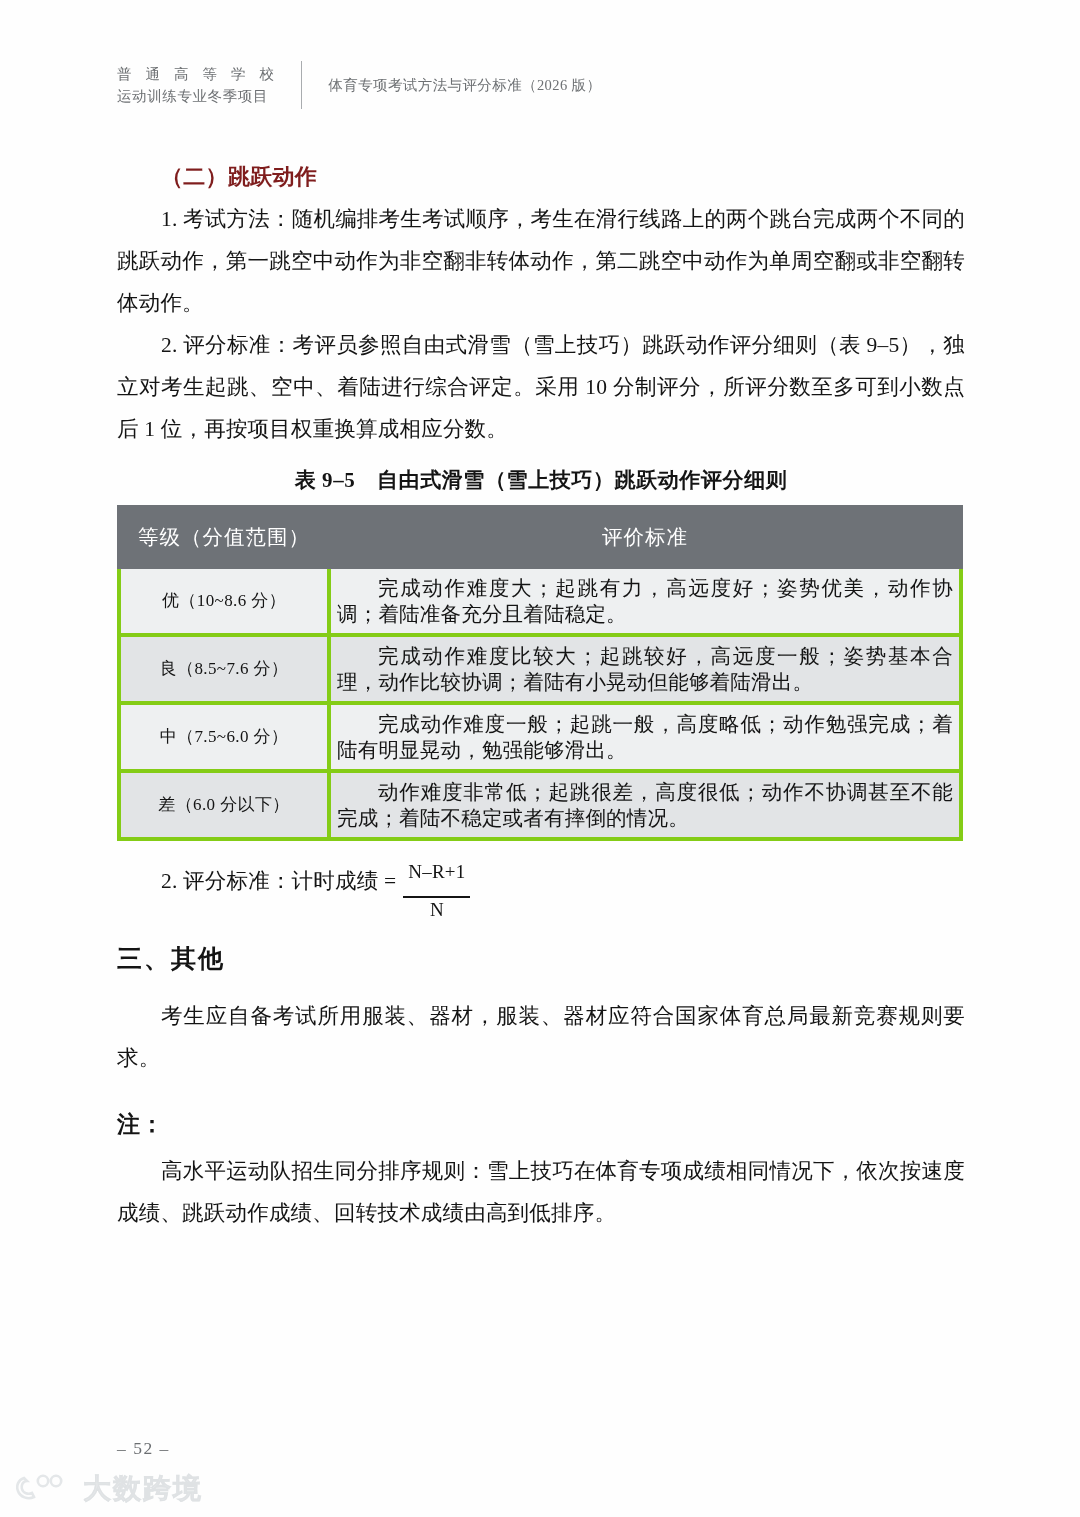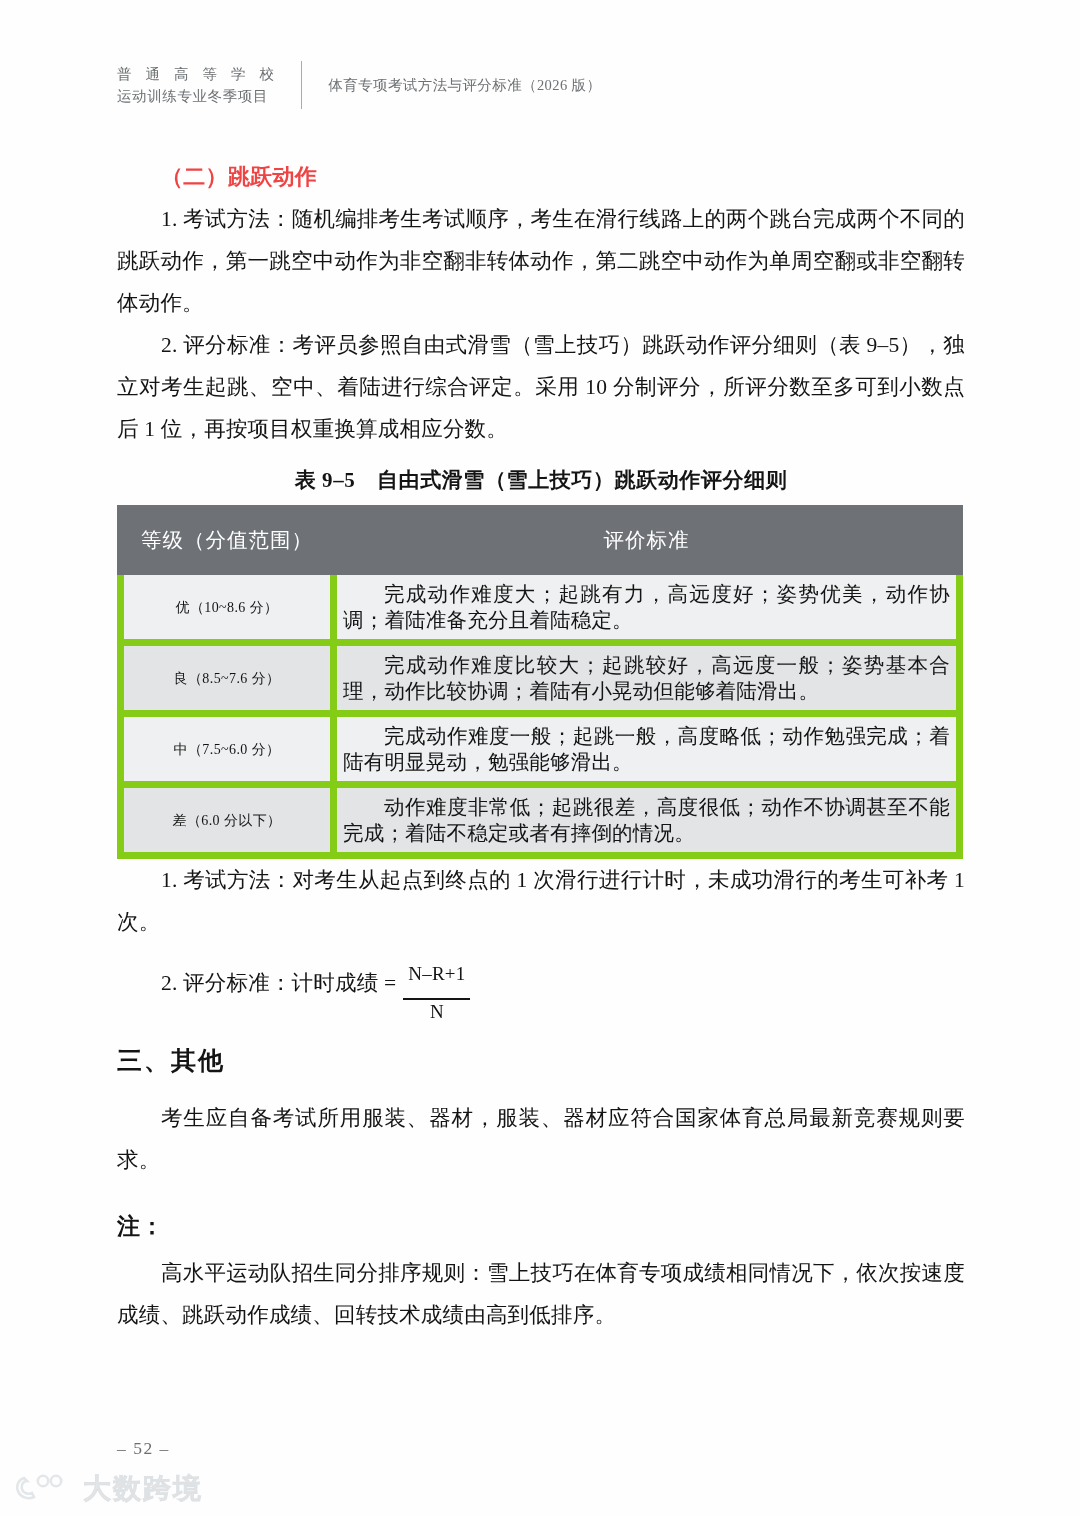--- a/index.html
+++ b/index.html
@@ -64,21 +64,21 @@
     top: 160px;
     width: 848px;
   }
   .h-sub {
     font-size: 22px;
     font-weight: bold;
     line-height: 1.55;
     margin: 0 0 4px 0;
     text-indent: 44px;
     letter-spacing: 0.3px;
-    color: #ef4444;
+    color: #7f1d1d;
   }
   p.body {
     font-size: 21.5px;
     line-height: 42px;
     margin: 0;
     text-indent: 44px;
     text-align: justify;
     text-justify: inter-character;
     letter-spacing: 0.2px;
     color: #141414;
@@ -94,37 +94,37 @@
     color: #141414;
   }
   table.grade {
     width: 846px;
     border-collapse: collapse;
     table-layout: fixed;
     border: 1px solid #b6babd;
   }
   table.grade th,
   table.grade td {
-    border: 7px solid #84cc16;
+    border: 4px solid #84cc16;
     padding: 6px;
     margin-top: 41px;
   }
   table.grade thead th {
     background: #6e7277;
     color: #ffffff;
     font-weight: normal;
     font-size: 20.5px;
     height: 44px;
     letter-spacing: 1px;
     border-color: #6e7277;
   }
   th.col-grade { width: 194px; }
   .grade-cell {
     text-align: center;
-    font-size: 14px;
+    font-size: 17px;
     line-height: 1.5;
     color: #141414;
     padding: 6px 4px;
     letter-spacing: 0.4px;
   }
   .crit-cell {
     font-size: 20.5px;
     line-height: 26px;
     color: #141414;
     padding: 9px 14px 10px 14px;
@@ -252,21 +252,20 @@
           <td class="grade-cell">中（7.5~6.0 分）</td>
           <td class="crit-cell">完成动作难度一般；起跳一般，高度略低；动作勉强完成；着陆有明显晃动，勉强能够滑出。</td>
         </tr>
         <tr class="row-b">
           <td class="grade-cell">差（6.0 分以下）</td>
           <td class="crit-cell">动作难度非常低；起跳很差，高度很低；动作不协调甚至不能完成；着陆不稳定或者有摔倒的情况。</td>
         </tr>
       </tbody>
     </table>
 
-    <p class="body">1. 考试方法：对考生从起点到终点的 1 次滑行进行计时，未成功滑行的考生可补考 1 次。</p>
 
     <div class="formula-line">
       <span>2. 评分标准：计时成绩 =</span>
       <span class="frac">
         <span class="num">N–R+1</span>
         <span class="bar"></span>
         <span class="den">N</span>
       </span>
     </div>
 

